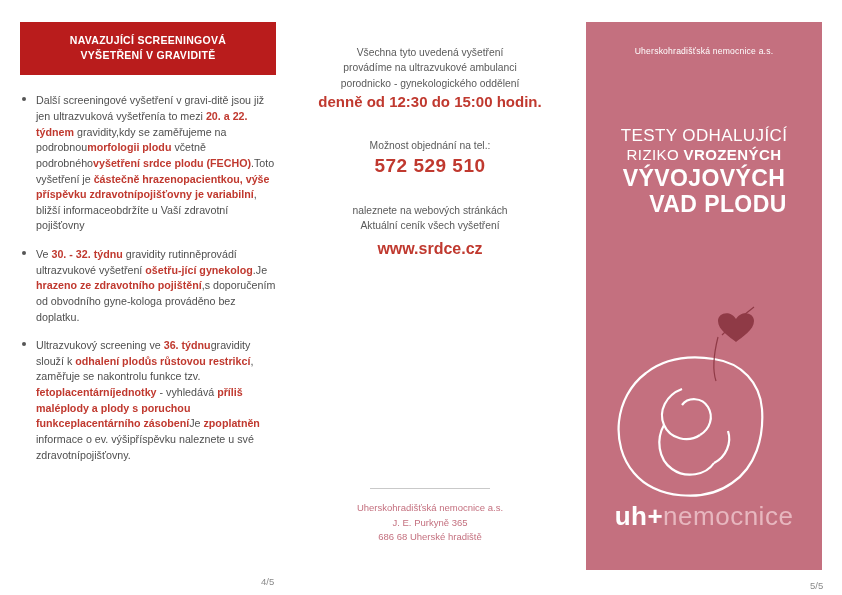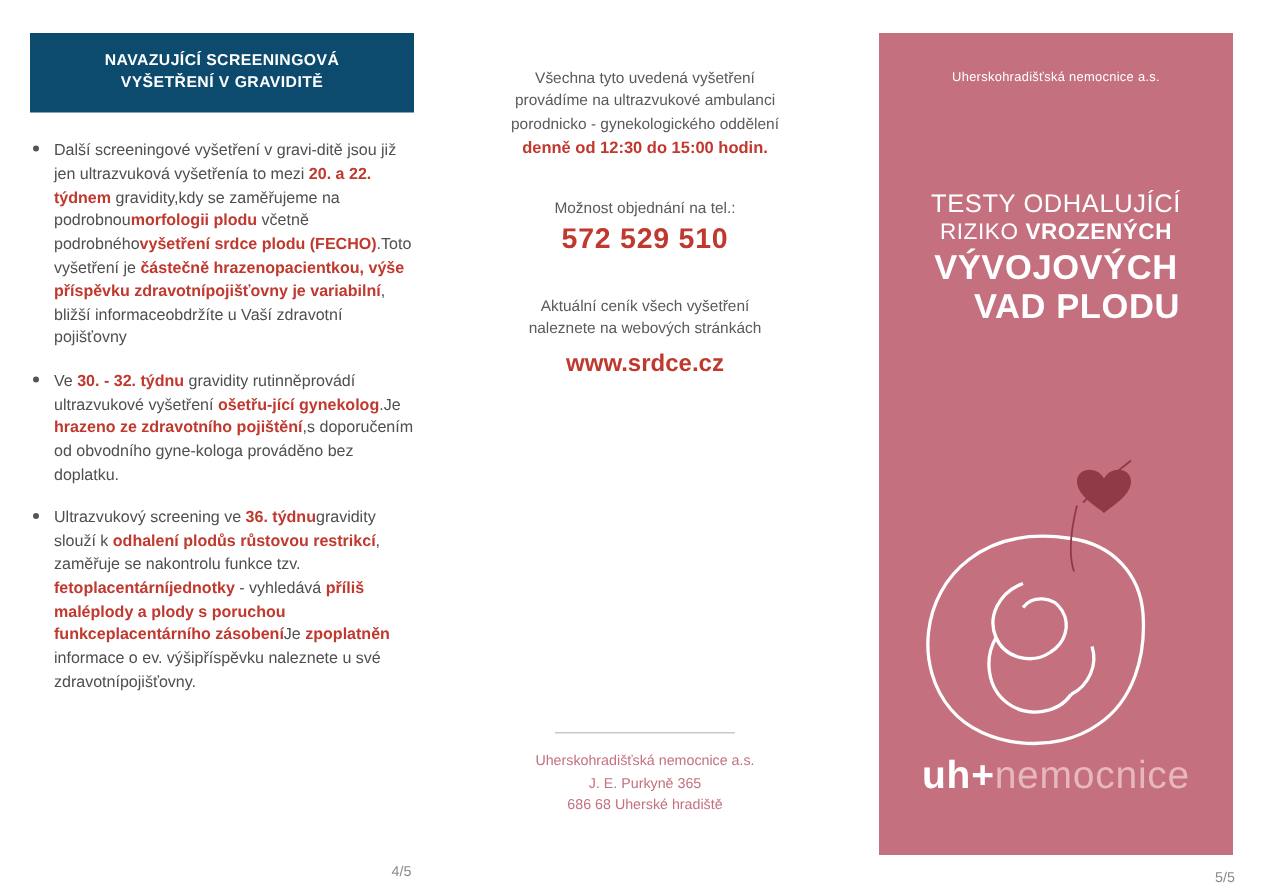--- a/index.html
+++ b/index.html
@@ -24,21 +24,21 @@
 
   
   .panel-left {
     position: absolute;
     left: 20px;
     top: 22px;
     width: 256px;
     height: 548px;
   }
   .heading-box {
-    background: #0c4a6e;
+    background: #b91c1c;
     color: #ffffff;
     text-align: center;
     font-weight: bold;
     font-size: 10.5px;
     letter-spacing: 0.3px;
     line-height: 1.45;
     padding: 11px 8px 12px 8px;
     box-sizing: border-box;
   }
   .bullets {
@@ -74,21 +74,21 @@
   }
   .mid-p {
     font-size: 10.3px;
     line-height: 1.5;
     color: #5a5a5a;
     margin-top: 19px;
   }
   .mid-strong {
     color: #c0392f;
     font-weight: bold;
-    font-size: 11px;
+    font-size: 15px;
   }
   .mid-label {
     margin-top: 26px;
     font-size: 10.3px;
     color: #5a5a5a;
   }
   .phone {
     margin-top: 4px;
     color: #c0392f;
     font-weight: bold;
@@ -212,22 +212,22 @@
       <div>Všechna tyto uvedená vyšetření</div>
       <div>provádíme na ultrazvukové ambulanci</div>
       <div>porodnicko - gynekologického oddělení</div>
       <div class="mid-strong">denně od 12:30 do 15:00 hodin.</div>
     </div>
 
     <div class="mid-label">Možnost objednání na tel.:</div>
     <div class="phone">572 529 510</div>
 
     <div class="mid-label2">
+      <div>naleznete na webových stránkách</div>
       <div>Aktuální ceník všech vyšetření</div>
-      <div>naleznete na webových stránkách</div>
     </div>
     <div class="web">www.srdce.cz</div>
 
     <div class="mid-rule"></div>
     <div class="mid-footer">
       <div>Uherskohradišťská nemocnice a.s.</div>
       <div>J. E. Purkyně 365</div>
       <div>686 68 Uherské hradiště</div>
     </div>
     <div class="pagenum pn-mid">5/5</div>

